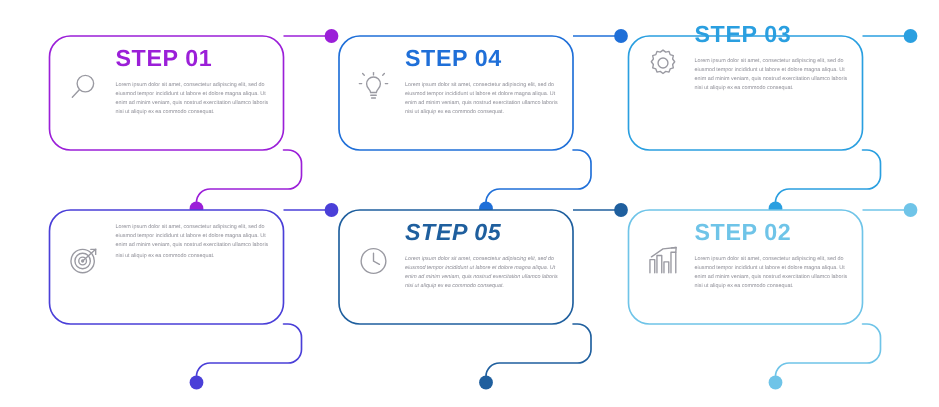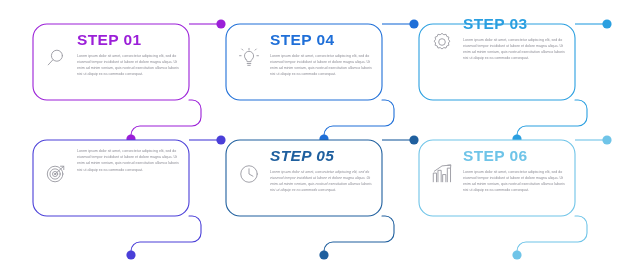--- a/index.html
+++ b/index.html
@@ -202,18 +202,18 @@
           <svg width="22" height="22" viewBox="0 0 24 24" fill="none" stroke="#9a9aa2" stroke-width="1" stroke-linecap="round" stroke-linejoin="round">
             <polyline points="2.5,20.5 2.5,11 6,11 6,20.5"></polyline>
             <polyline points="7.6,20.5 7.6,8 11.1,8 11.1,20.5"></polyline>
             <polyline points="12.7,20.5 12.7,12.6 16.2,12.6 16.2,20.5"></polyline>
             <polyline points="17.8,20.5 17.8,5.6 21.3,5.6 21.3,20.5"></polyline>
             <polyline points="3.6,9 12,3.2 21.5,2.2"></polyline>
             <polyline points="18.2,2.5 21.6,2.2 21.3,5.6"></polyline>
           </svg>
         </div>
         <div class="text-box">
-          <div class="step-title" style="color: rgb(111, 196, 232);">STEP 06</div>
+          <div class="step-title" style="color: rgb(111, 196, 232);">STEP 02</div>
           <div class="step-body">Lorem ipsum dolor sit amet, consectetur adipiscing elit, sed do eiusmod tempor incididunt ut labore et dolore magna aliqua. Ut enim ad minim veniam, quis nostrud exercitation ullamco laboris nisi ut aliquip ex ea commodo consequat.</div>
         </div>
       </div>
     </div>
   </div>
 
 </body></html>

